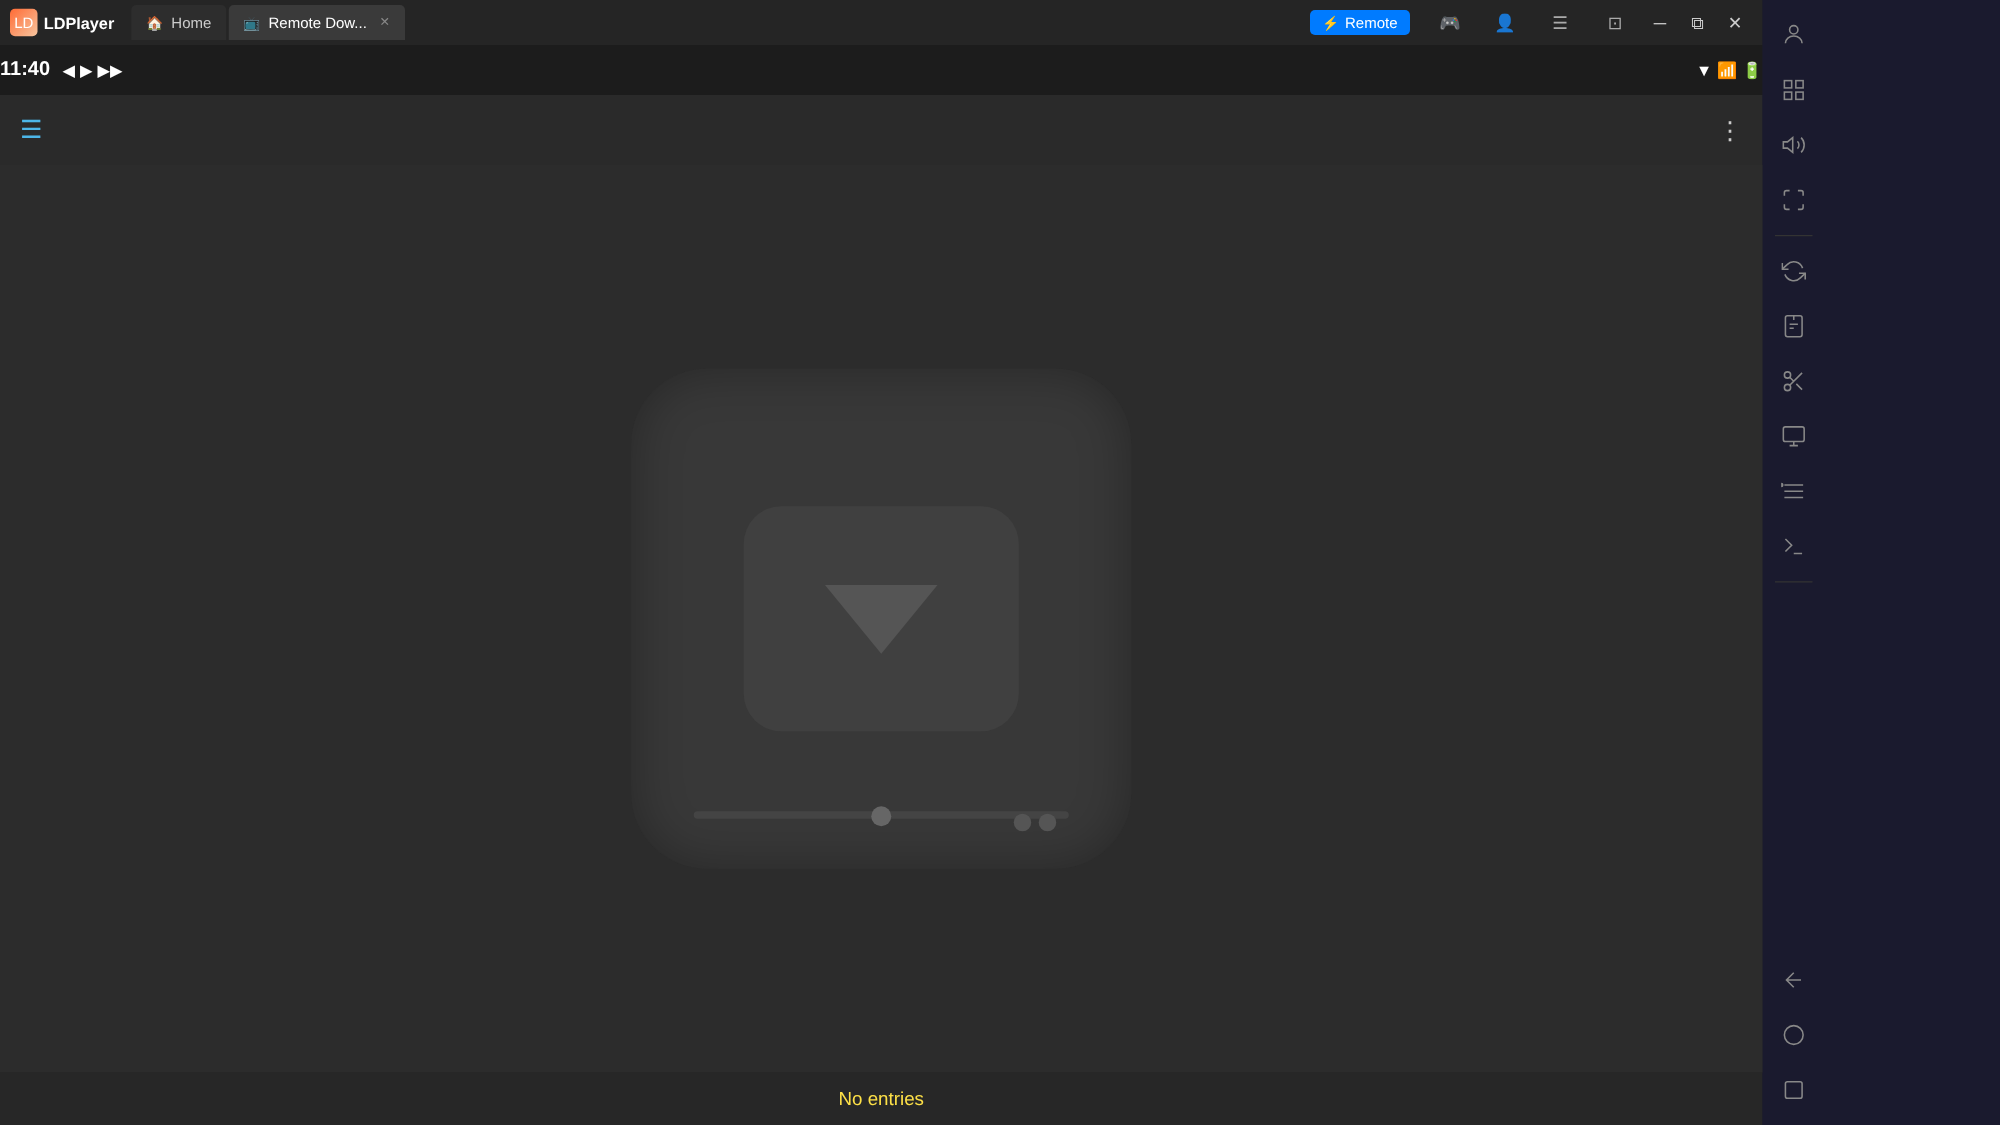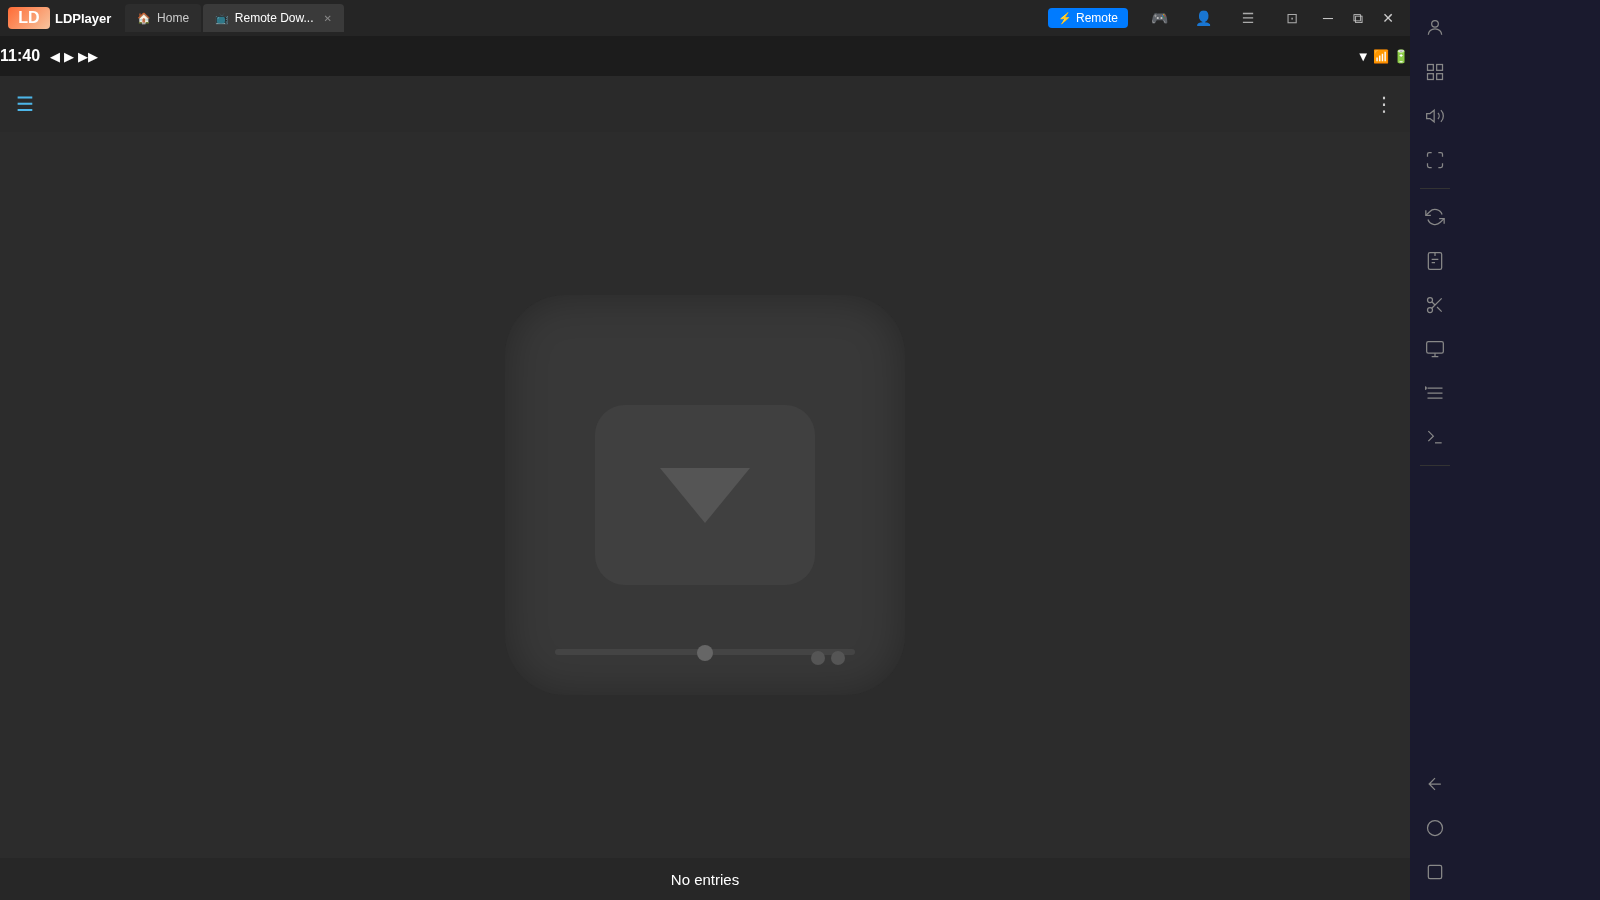--- a/index.html
+++ b/index.html
@@ -35,30 +35,30 @@
     .app-logo {
       display: flex;
       align-items: center;
       gap: 5px;
       color: #fff;
       font-size: 13px;
       font-weight: 600;
     }
 
     .logo-icon {
-      width: 42px;
+      width: 22px;
       height: 22px;
       background: linear-gradient(135deg, #ff6b35, #f7c59f);
       border-radius: 4px;
       display: flex;
       align-items: center;
       justify-content: center;
-      font-size: 16px;
+      font-size: 12px;
       color: white;
-      font-weight: bold;
+      font-weight: normal;
     }
 
     .tabs-area {
       display: flex;
       align-items: center;
       flex: 1;
       gap: 2px;
       margin-left: 8px;
     }
 
@@ -333,21 +333,21 @@
     .bottom-bar {
       height: 42px;
       background: #272727;
       display: flex;
       align-items: center;
       justify-content: center;
       flex-shrink: 0;
     }
 
     .no-entries-text {
-      color: #ffffff;
+      color: #fde047;
       font-size: 15px;
     }
 
     
     .right-sidebar {
       width: 50px;
       height: 900px;
       background: #1a1a2e;
       display: flex;
       flex-direction: column;

